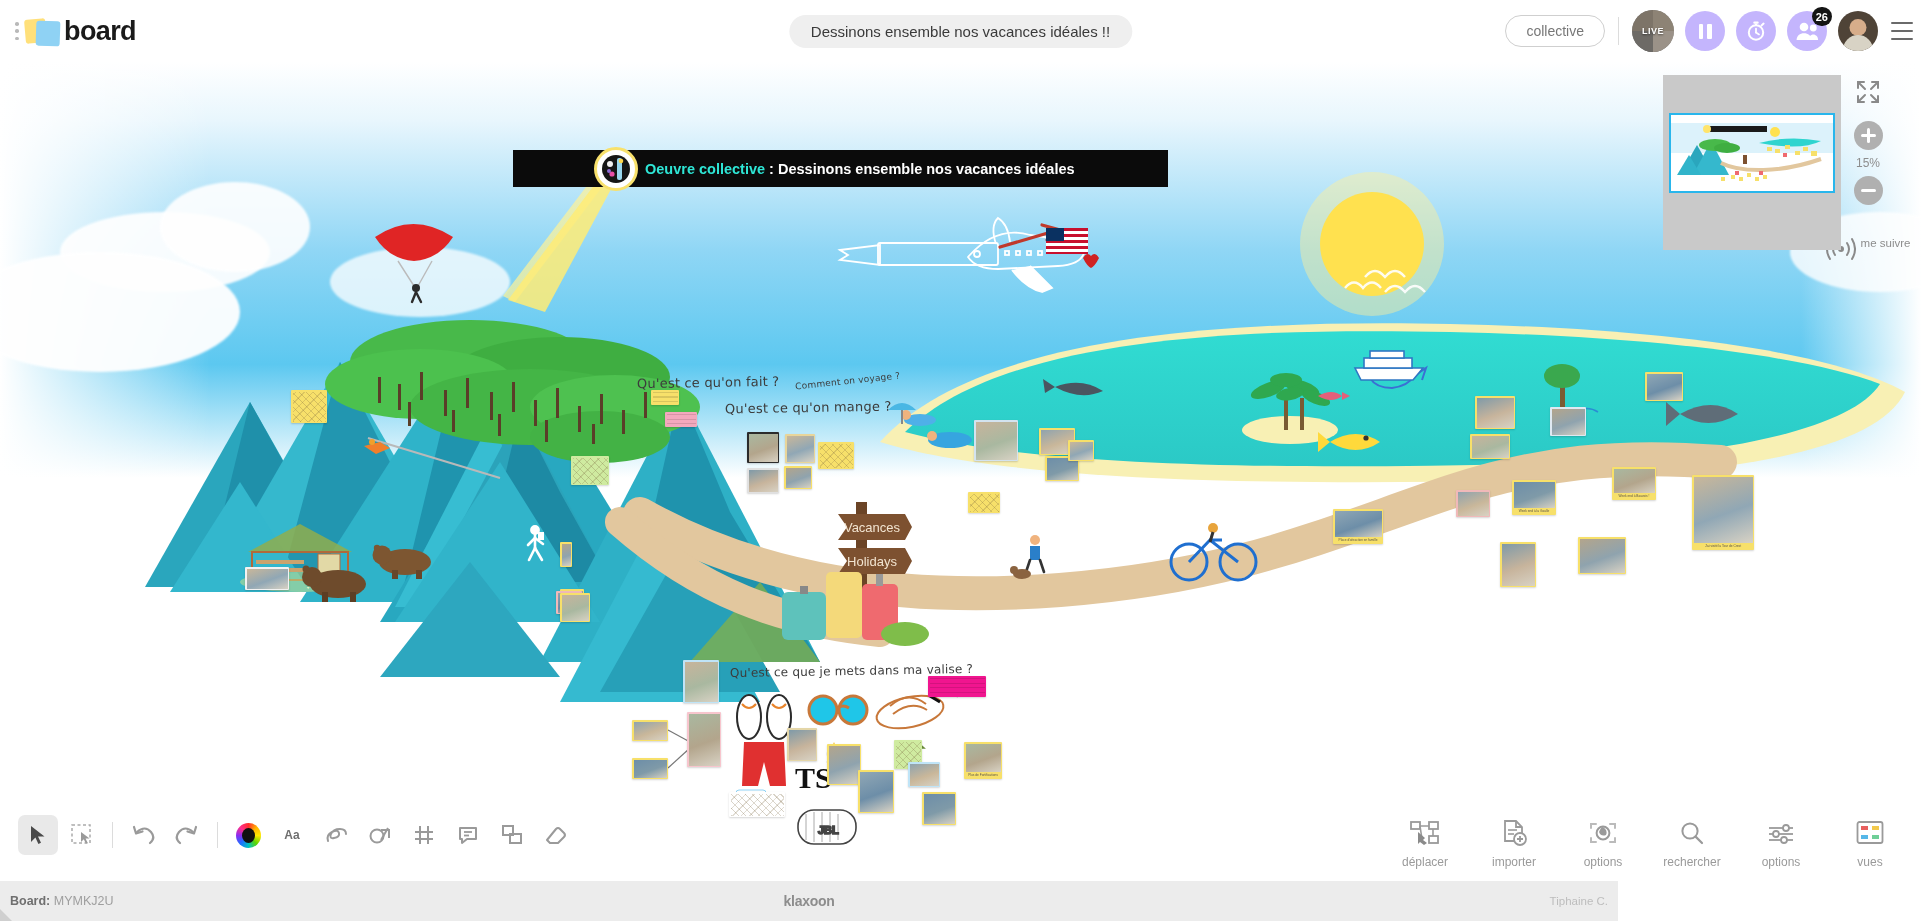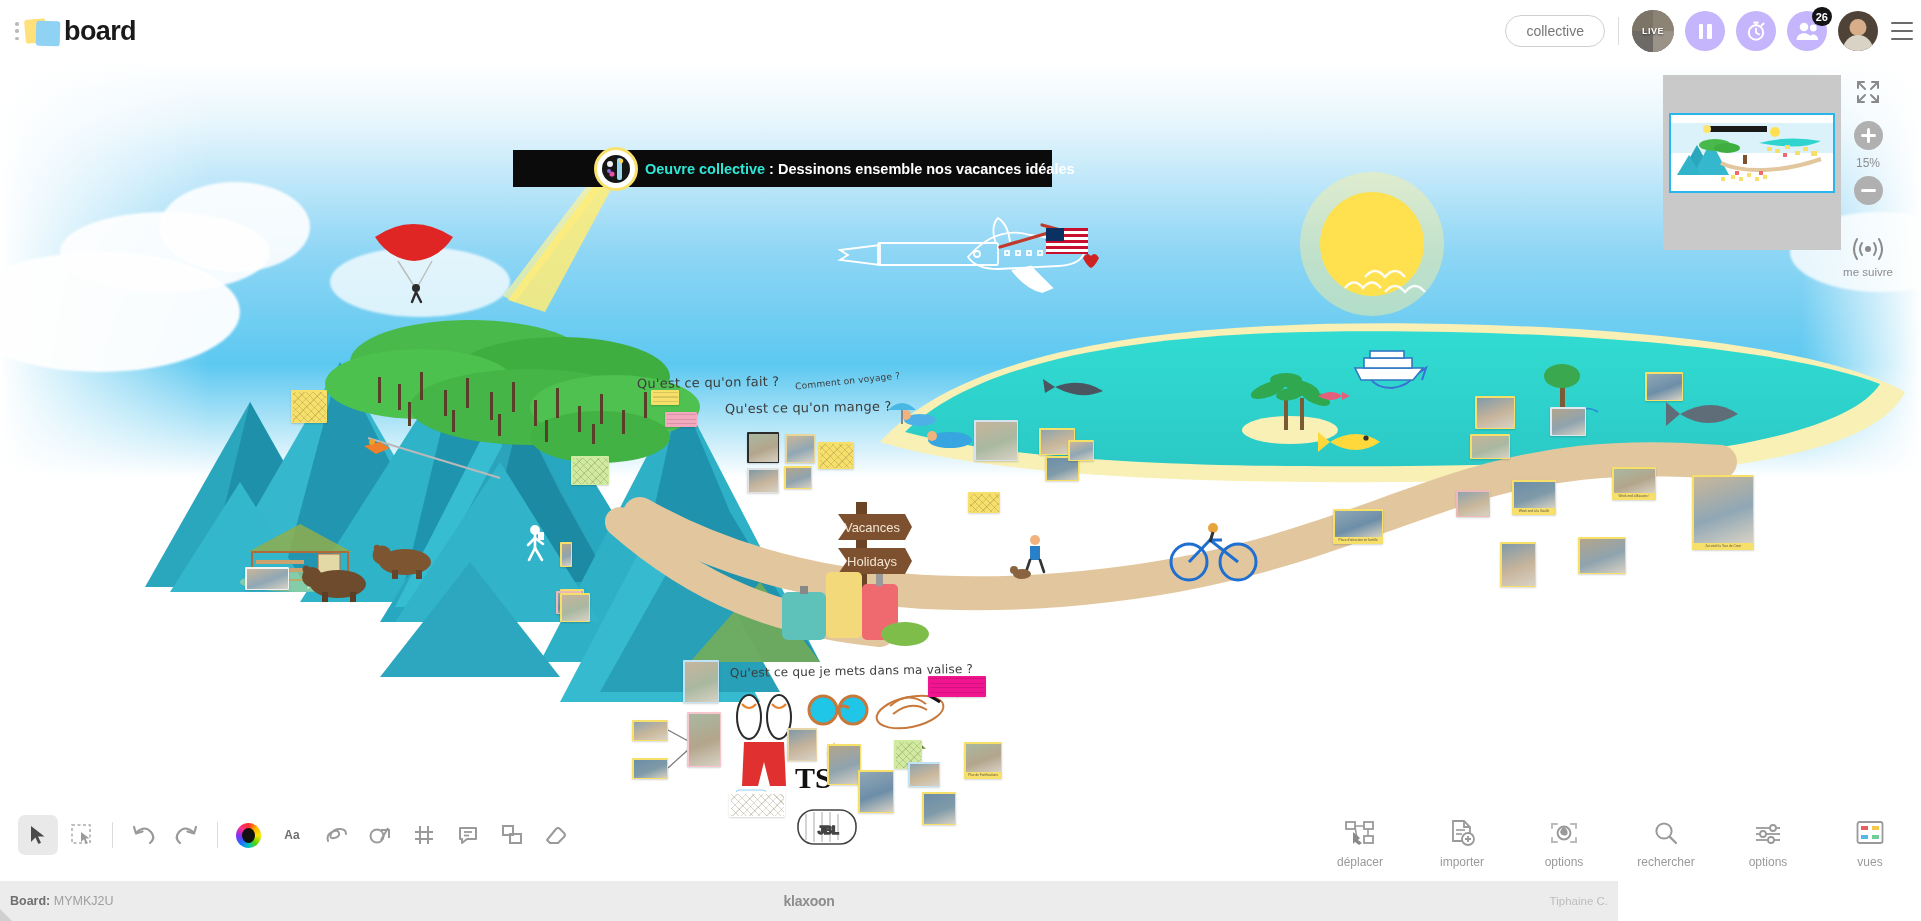--- a/index.html
+++ b/index.html
@@ -66,21 +66,21 @@
   .sky {
     position:absolute; left:0; top:0; width:1921px; height:420px;
     background: linear-gradient(180deg,#ffffff 0%, #e8f6fd 14%, #8fd6f5 45%, #5cc8f0 72%, #ffffff 99%);
   }
   .sky-mask-l{position:absolute;left:0;top:0;width:210px;height:420px;background:linear-gradient(90deg,#fff 0%,rgba(255,255,255,0) 100%);}
   .sky-mask-r{position:absolute;right:0;top:0;width:120px;height:420px;background:linear-gradient(270deg,#fff 0%,rgba(255,255,255,0) 100%);}
   .cloud{position:absolute;background:#fff;border-radius:50%;filter:blur(1px);}
 
   
   .banner {
-    position:absolute; left:513px; top:88px; width:539px; height:37px; background:#0b0b0b;
+    position:absolute; left:513px; top:88px; width:655px; height:37px; background:#0b0b0b;
     display:flex; align-items:center; z-index:12;
   }
   .banner-text{ margin-left:132px; font-size:14.5px; font-weight:800; color:#fff; white-space:nowrap;}
   .banner-text .accent{color:#2ee6d6;}
   .banner-logo{
     position:absolute; left:594px; top:85px; width:44px; height:44px; border-radius:50%;
     background:#fff; border:3px solid #f8e16c; z-index:14; overflow:hidden;
   }
 
   
@@ -101,36 +101,36 @@
   .tools-left{position:absolute;left:18px;bottom:60px;height:52px;display:flex;align-items:center;gap:4px;z-index:56;}
   .tool{width:40px;height:40px;display:flex;align-items:center;justify-content:center;border-radius:7px;cursor:pointer;color:#8d8d8d;}
   .tool.active{background:#e9e9e9;color:#4a4a4a;}
   .tool-sep{width:1px;height:26px;background:#dcdcdc;margin:0 6px;}
   .colorwheel{width:25px;height:25px;border-radius:50%;
     background:conic-gradient(#ff2d2d,#ffb400,#ffe800,#5dd400,#00c2c2,#1f6fff,#8b2df0,#ff2d8b,#ff2d2d);
     display:flex;align-items:center;justify-content:center;}
   .colorwheel i{width:13px;height:15px;border-radius:50%;background:#111;display:block;}
 
   
-  .tools-right{position:absolute;right:18px;bottom:52px;display:flex;align-items:flex-start;gap:36px;z-index:56;}
+  .tools-right{position:absolute;right:18px;bottom:52px;display:flex;align-items:flex-start;gap:23px;z-index:56;}
   .rtool{width:66px;display:flex;flex-direction:column;align-items:center;gap:7px;cursor:pointer;}
   .rtool .glyph{height:30px;display:flex;align-items:center;justify-content:center;color:#9a9a9a;}
   .rtool .lbl{font-size:12px;color:#9a9a9a;}
 
   
   .minimap-wrap{position:absolute;right:26px;top:75px;width:232px;z-index:58;display:flex;}
   .minimap{width:178px;height:175px;background:#c9c9c9;position:relative;}
   .mini-view{position:absolute;left:6px;top:38px;width:166px;height:80px;border:2.4px solid #29b6ec;background:#fff;overflow:hidden;cursor:pointer;}
   .mini-ctrls{width:54px;display:flex;flex-direction:column;align-items:center;padding-top:4px;gap:6px;}
   .expand-ic{width:26px;height:26px;position:relative;color:#8a8a8a;margin-bottom:10px;cursor:pointer;}
   .zbtn{width:29px;height:29px;border-radius:50%;background:#b0b0b0;display:flex;align-items:center;justify-content:center;cursor:pointer;}
   .zbtn .h{position:absolute;width:15px;height:3px;background:#fff;border-radius:2px;}
   .zbtn .v{position:absolute;width:3px;height:15px;background:#fff;border-radius:2px;}
   .zpct{font-size:12px;color:#8d8d8d;}
-  .follow{margin-top:26px;display:flex;flex-direction:column;align-items:center;gap:5px;cursor:pointer;}
+  .follow{margin-top:26px;display:flex;flex-direction:row;align-items:flex-start;gap:5px;cursor:pointer;}
   .follow .lbl{font-size:11.5px;color:#8d8d8d;white-space:nowrap;}
 
   
   .statusbar{
     position:absolute;left:0;bottom:0;width:1618px;height:40px;background:#ececec;
     display:flex;align-items:center;z-index:70;
   }
   .status-left{position:absolute;left:10px;font-size:12.5px;color:#9e9e9e;}
   .status-left b{color:#6f6f6f;font-weight:700;}
   .status-center{position:absolute;left:50%;transform:translateX(-50%);font-size:14px;color:#8d8d8d;font-weight:600;letter-spacing:-.3px;}
@@ -149,20 +149,23 @@
           <i></i>
           <i></i>
         </div>
       <div class="logo-mark">
         <div class="sq1"></div>
           <div class="sq2"></div>
       </div>
       <div class="logo-text">board</div>
     </div>
 
+    <div class="topbar-center">
+      <div class="board-title-pill">Dessinons ensemble nos vacances idéales !!</div>
+    </div>
 
     <div class="topbar-right">
       <div class="inspiration-btn">collective</div>
       <div class="vsep"></div>
 
       <div class="live-avatar">
         <div class="q q1"></div>
           <div class="q q2"></div>
           <div class="q q3"></div>
           <div class="q q4"></div>

